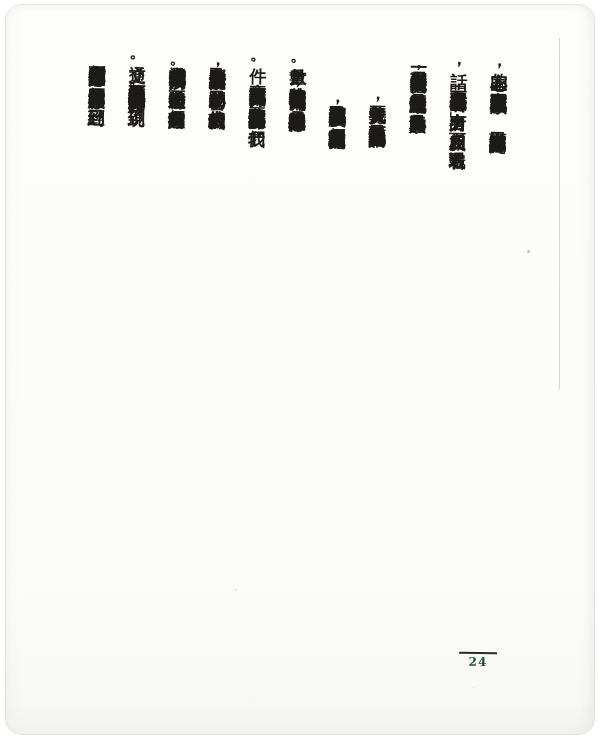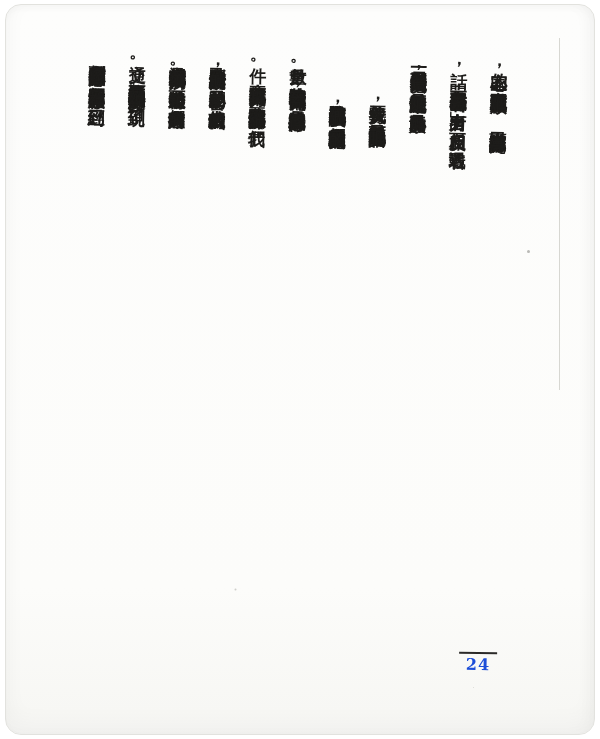--- a/index.html
+++ b/index.html
@@ -52,24 +52,24 @@
   .page-number-block {
     position: absolute;
     left: 459px; top: 652px;
     width: 38px;
     text-align: center;
     border-top: 2px solid #2b2a28;
     padding-top: 1px;
     transform: rotate(0.8deg);
   }
   .page-number-block .num {
-    font-size: 16px;
+    font-size: 12px;
     font-weight: bold;
     letter-spacing: 1px;
-    color: #1d4ed8;
+    color: #14532d;
     font-family: "DejaVu Serif", "Liberation Serif", serif;
     text-align: center;
   }
   .scan-noise {
     position: absolute;
     left: 527px; top: 250px;
     width: 3px; height: 3px;
     border-radius: 50%;
     background: rgba(60,60,55,0.35);
     box-shadow: -293px 338px 0 -0.5px rgba(70,70,65,0.25),

